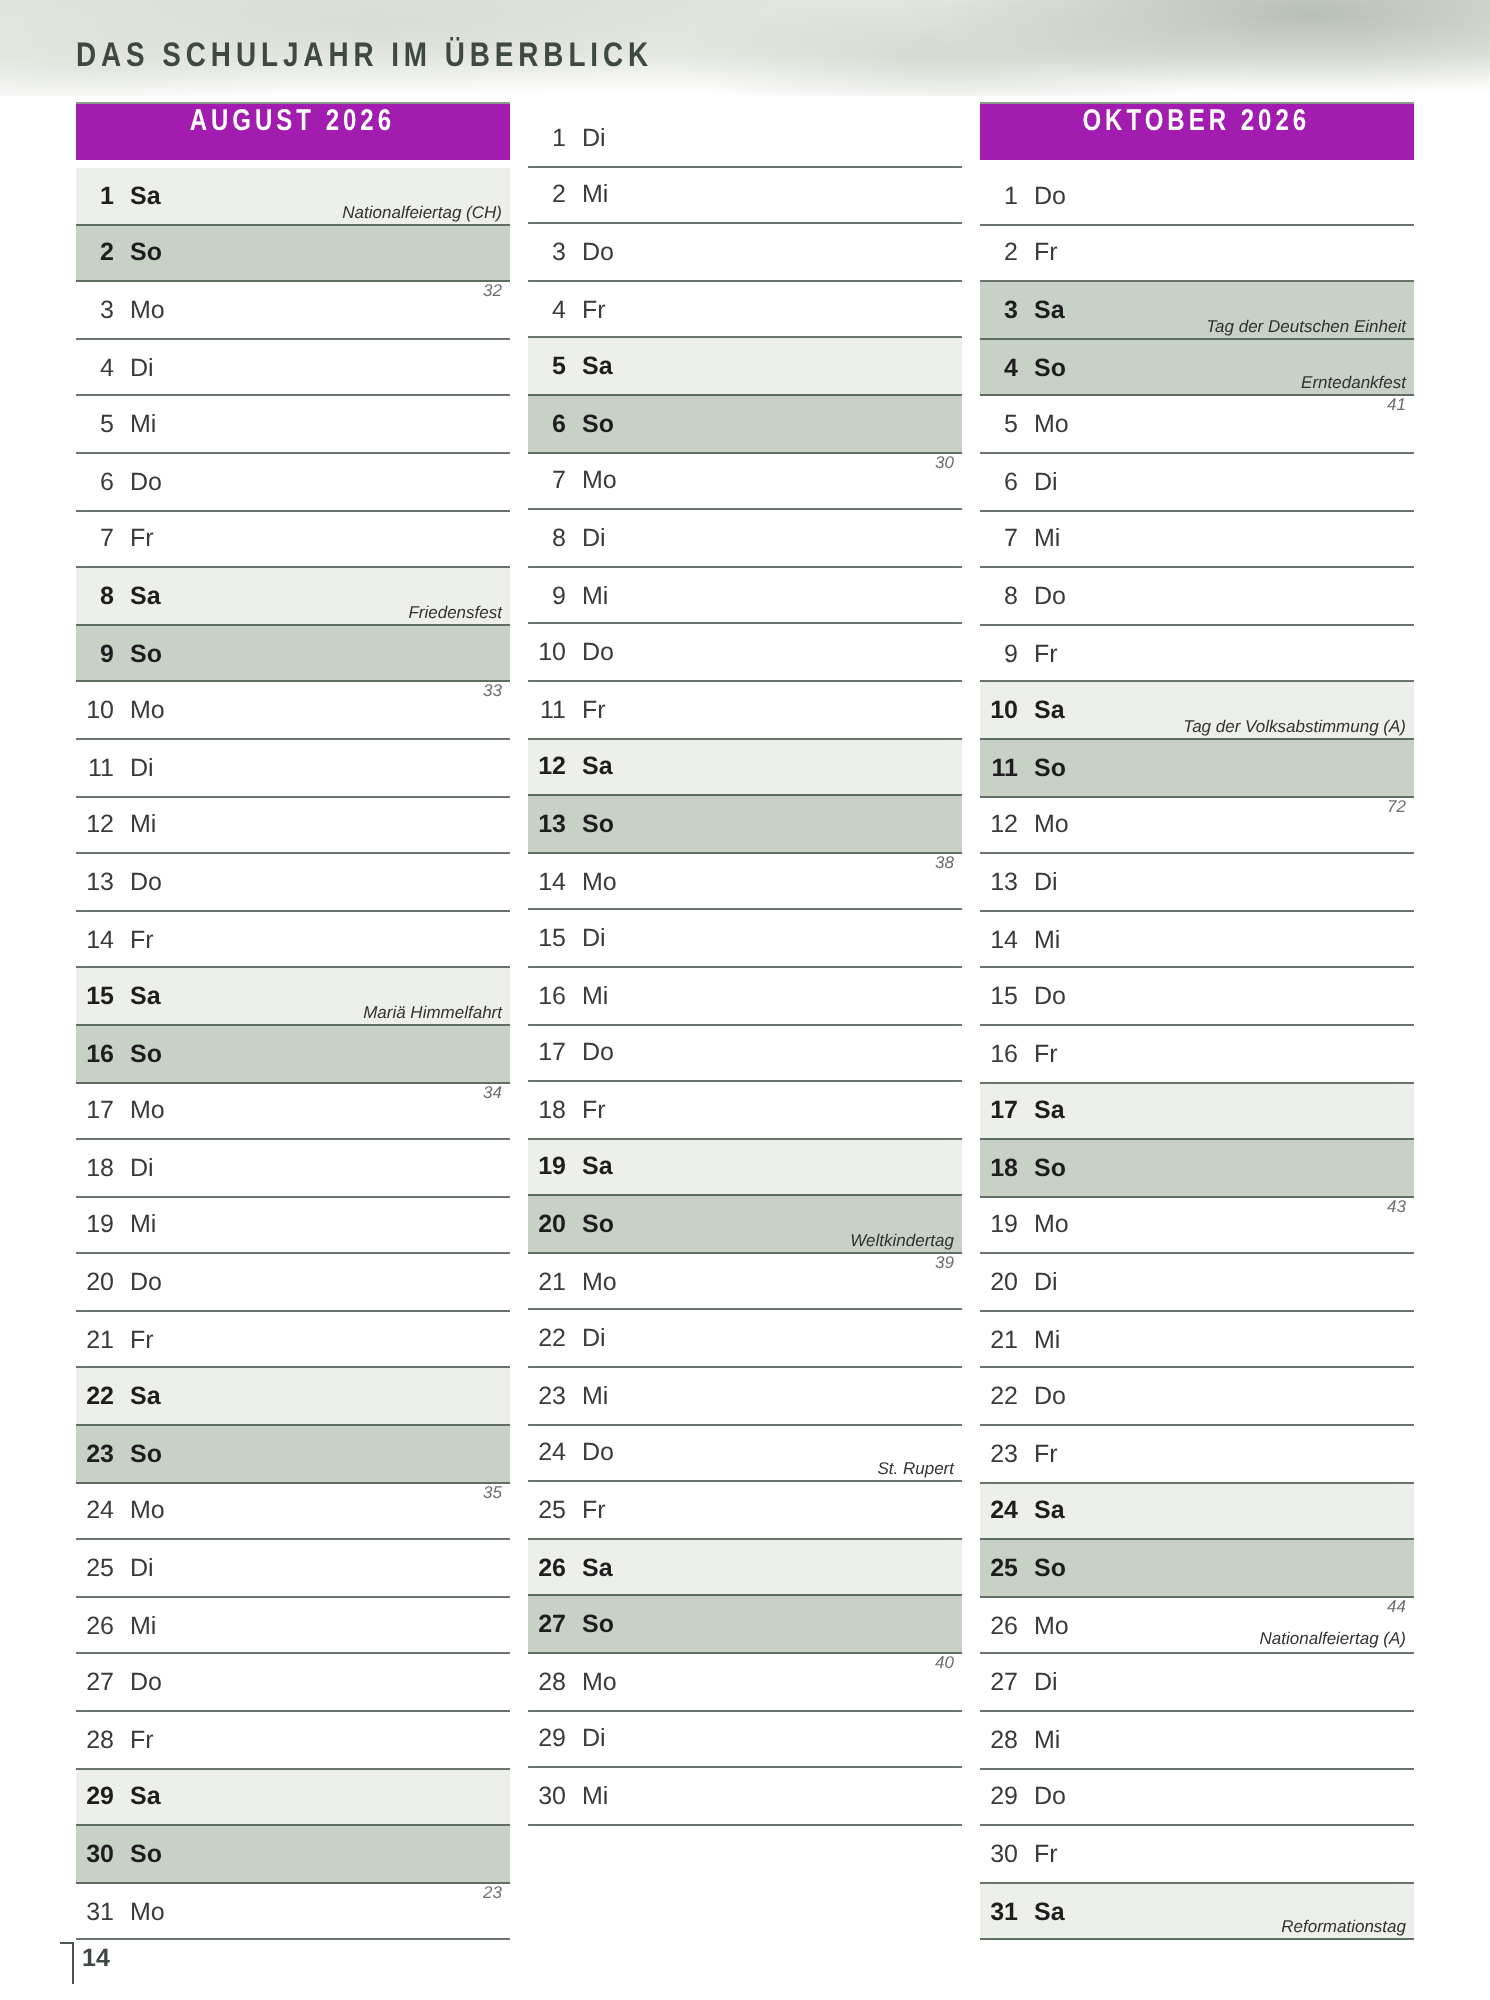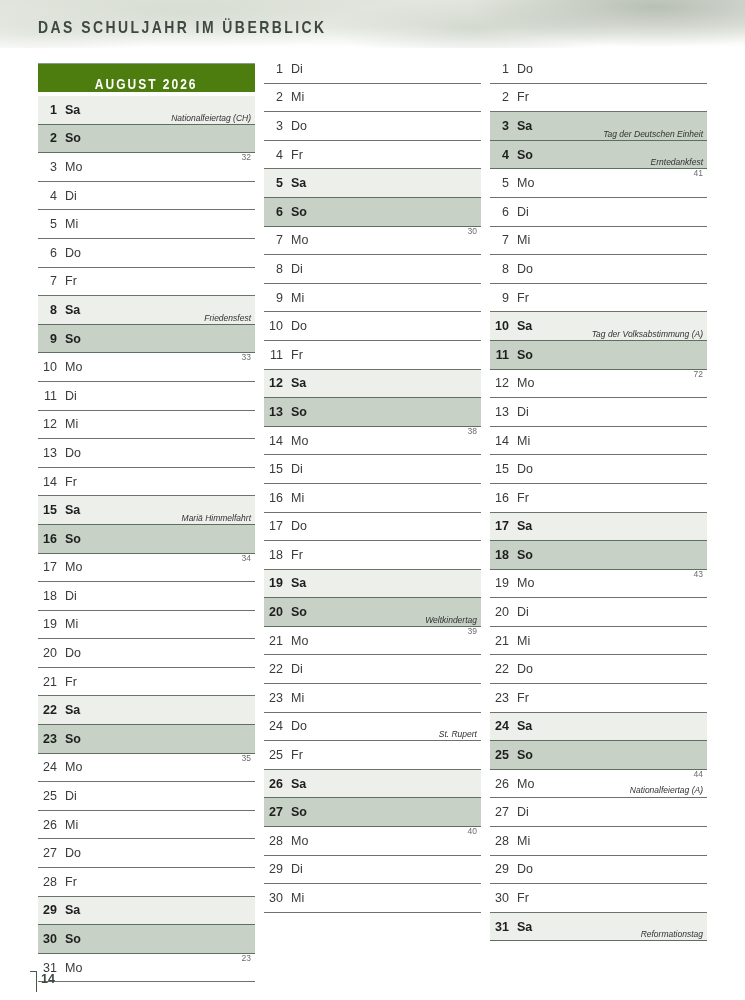--- a/index.html
+++ b/index.html
@@ -23,24 +23,23 @@
     font-size:17px;font-weight:bold;letter-spacing:3px;
     color:#3e4a41;white-space:nowrap;
     transform:scaleX(0.82);transform-origin:left center;
   }
   .months{
     position:absolute;left:38px;top:51px;width:669px;
     display:flex;gap:9px;
   }
   .month{width:217px;flex:0 0 217px;}
   .month-header{
-    height:28px;background:#4d7c0f;color:#ffffff;
-    display:flex;align-items:flex-end;justify-content:center;
+    height:28px;background:#a21caf;color:#ffffff;
+    display:flex;align-items:flex-start;justify-content:center;
     border-top:1px solid #8a9a8b;
-    margin-top:12px;
   }
   .month-header span{
     font-size:15px;font-weight:bold;letter-spacing:2.5px;white-space:nowrap;
     transform:scaleX(0.8);transform-origin:center;
   }
   .rows{margin-top:4px;}
   .day-row{
     position:relative;height:28.6px;box-sizing:border-box;
     border-bottom:1px solid #6a746c;
     display:flex;align-items:center;
@@ -54,21 +53,21 @@
   }
   .day-wd{
     margin-left:8px;font-size:12.5px;color:#3a3a3a;
   }
   .day-row.sat .day-num,.day-row.sun .day-num,.day-row.holiday .day-num,
   .day-row.sat .day-wd,.day-row.sun .day-wd,.day-row.holiday .day-wd{
     font-weight:bold;color:#1e1e1e;
   }
   .week-num{
     position:absolute;right:4px;top:0px;
-    font-size:8.5px;color:#6c6c6c;line-height:9px;
+    font-size:8.5px;color:#6c6c6c;line-height:9px;font-style:italic;
   }
   .day-note{
     position:absolute;right:4px;bottom:1px;
     font-size:8.5px;color:#323232;line-height:9px;white-space:nowrap;font-style:italic;
   }
   .day-row.week-and-note .day-note{bottom:2px;}
   .page-footer{
     position:absolute;left:30px;top:971px;
     display:flex;align-items:flex-start;
   }
@@ -352,20 +351,23 @@
           <span class="day-num">29</span>
           <span class="day-wd">Di</span>
         </div>
         <div class="day-row">
           <span class="day-num">30</span>
           <span class="day-wd">Mi</span>
         </div>
       </div>
     </section>
     <section class="month">
+      <div class="month-header">
+        <span>OKTOBER 2026</span>
+      </div>
       <div class="rows">
         <div class="day-row">
           <span class="day-num">1</span>
           <span class="day-wd">Do</span>
         </div>
         <div class="day-row">
           <span class="day-num">2</span>
           <span class="day-wd">Fr</span>
         </div>
         <div class="day-row holiday">

